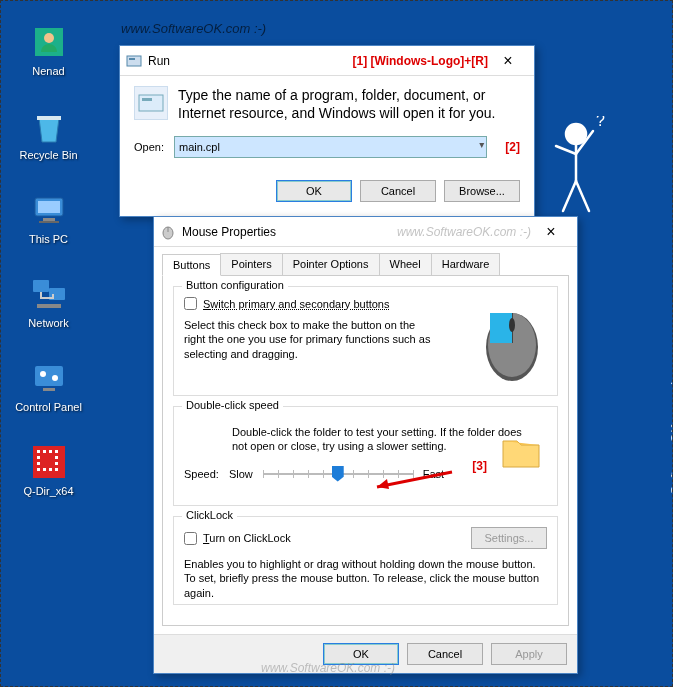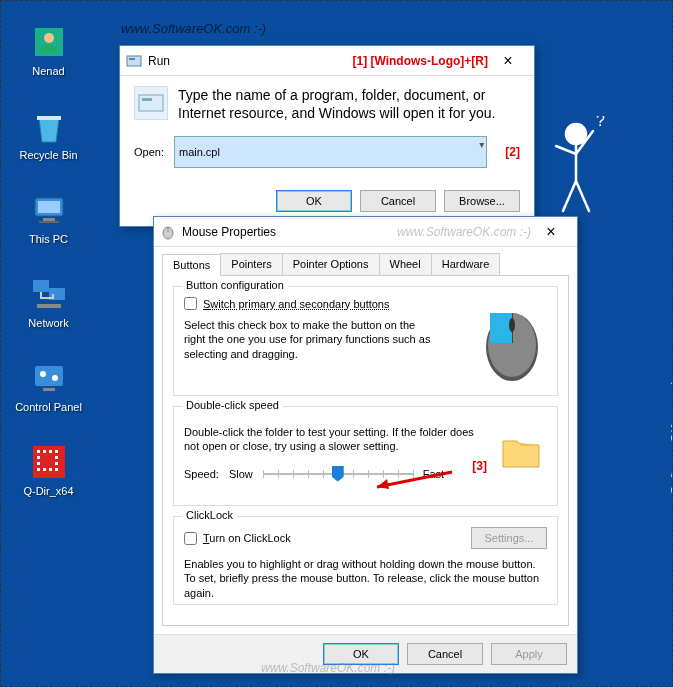--- a/index.html
+++ b/index.html
@@ -30,21 +30,21 @@
 .titlebar .title { flex: 1; font-size: 12px; }
 .titlebar .ann { color: #d00; font-weight: bold; font-size: 12px; }
 .titlebar .close { width: 40px; text-align: center; font-size: 16px; cursor: pointer; }
 .run-body { padding: 10px 14px 14px; }
 .run-row { display: flex; align-items: flex-start; gap: 10px; }
 .run-bigicon { width: 34px; height: 34px; background: #e8f0fa; border: 1px solid #cde; display:flex; align-items:center; justify-content:center; }
 .run-desc { font-size: 14px; line-height: 1.3; flex: 1; }
 .run-open { display: flex; align-items: center; gap: 10px; margin-top: 14px; }
 .run-open label { font-size: 11px; }
 .run-input { flex: 1; position: relative; }
-.run-input input { width: 100%; height: 32px; border: 1px solid #7aa; padding: 0 20px 0 4px; font-size: 11px; background: #cde6ff; }
+.run-input input { width: 100%; height: 22px; border: 1px solid #7aa; padding: 0 20px 0 4px; font-size: 11px; background: #cde6ff; }
 .run-input .dd { position: absolute; right: 3px; top: 3px; font-size: 10px; color: #555; }
 .run-btns { display: flex; justify-content: flex-end; gap: 8px; margin-top: 14px; padding-top: 8px; }
 .btn { min-width: 76px; height: 22px; background: #e8e8e8; border: 1px solid #aaa; font-size: 11px; cursor: pointer; }
 .btn.default { border: 1px solid #2a7de1; box-shadow: 0 0 0 1px #8cc inset; }
 .btn.disabled { color: #999; cursor: default; }
 .ann2 { color: #d00; font-weight: bold; font-size: 12px; margin-left: 8px; }
 
 .mp { left: 152px; top: 215px; width: 425px; }
 .tabs { display: flex; padding: 6px 8px 0; background: #fff; }
 .tab { padding: 4px 10px; border: 1px solid #ccc; border-bottom: none; background: #f3f3f3; font-size: 11px; margin-right: -1px; cursor: pointer; }
@@ -237,21 +237,21 @@
             <ellipse cx="35" cy="40" rx="24" ry="32" fill="#888"></ellipse>
             <path d="M35 8v30" stroke="#444" stroke-width="2"></path>
             <path d="M13 8h22v30H13z" fill="#2ab4e8"></path>
             <ellipse cx="35" cy="20" rx="3" ry="7" fill="#333"></ellipse>
           </svg>
       </div>
     </div>
 
     <div class="group" style="min-height:100px;">
       <div class="gtitle">Double-click speed</div>
-      <div class="gdesc" style="max-width:300px;">Double-click the folder to test your setting. If the folder does not open or close, try using a slower setting.</div>
+      <div class="gdesc" style="max-width:300px;margin-left:48px;">Double-click the folder to test your setting. If the folder does not open or close, try using a slower setting.</div>
       <div class="slider-row">
         <span>Speed:</span>
         <span>Slow</span>
         <div class="slider">
           <div class="track"></div>
           <div class="tick" style="left:0%"></div>
             <div class="tick" style="left:10%"></div>
             <div class="tick" style="left:20%"></div>
             <div class="tick" style="left:30%"></div>
             <div class="tick" style="left:40%"></div>

